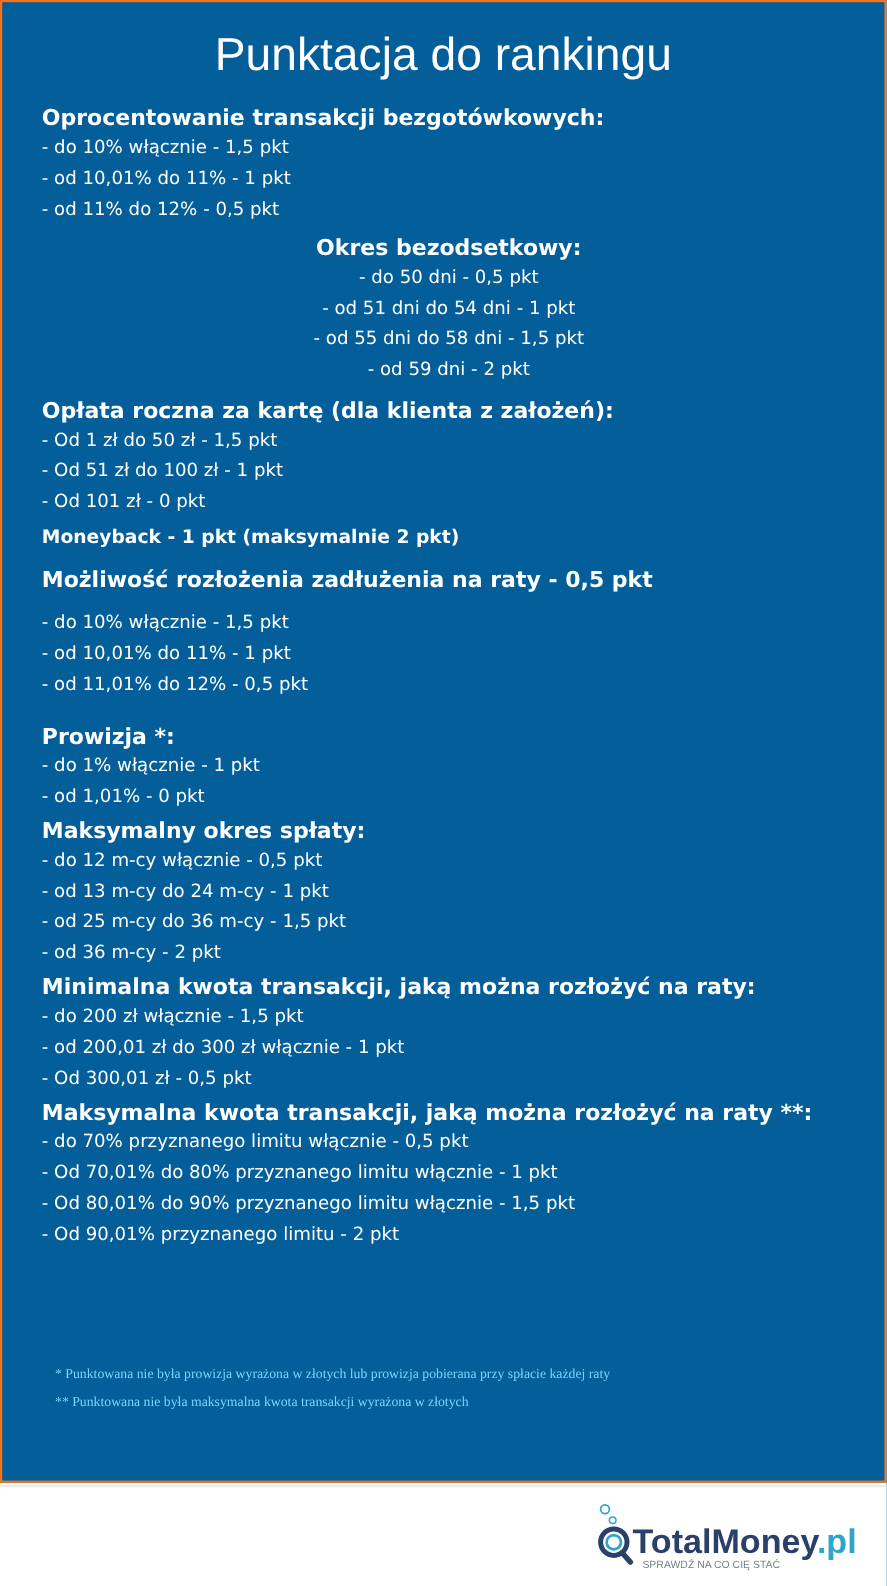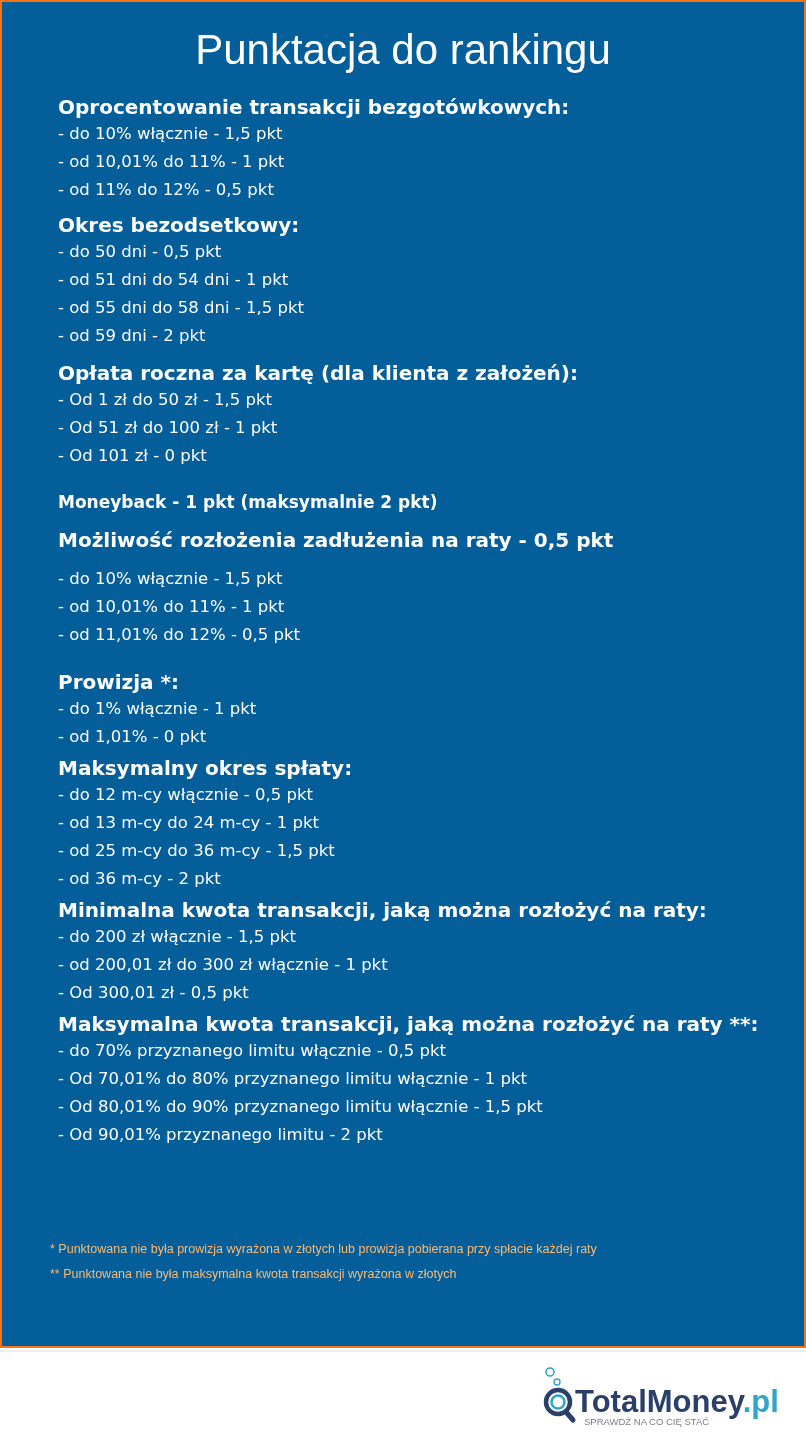--- a/index.html
+++ b/index.html
@@ -1,51 +1,51 @@
 <!DOCTYPE html>
 <html><head>
   <meta charset="utf-8">
   <style>
     html, body { margin:0; padding:0; }
     body { width:806px; height:1442px; background:#ffffff; position:relative; overflow:hidden; font-family:"Liberation Sans", sans-serif; }
     .panel { position:absolute; left:0; top:0; width:802px; height:1344px; background:#035e99; border:2px solid #f97316; }
     .title { position:absolute; top:24px; left:0; width:100%; text-align:center; color:#fff; font-size:42px; font-family:"Liberation Sans", sans-serif; }
-    .content { position:absolute; left:56px; top:92px; width:740px; color:#fff; font-family:"DejaVu Sans", sans-serif; }
+    .content { position:absolute; left:36px; top:92px; width:740px; color:#fff; font-family:"DejaVu Sans", sans-serif; }
     .sec-h { font-weight:bold; font-size:20px; line-height:26px; }
     .item { font-size:16.5px; line-height:28px; }
-    .footnote { position:absolute; left:48px; color:#fdba74; font-size:12.5px; font-family:Liberation Sans, sans-serif; }
+    .footnote { position:absolute; left:48px; color:#7dd3fc; font-size:12.5px; font-family:Liberation Serif, serif; }
     .logo-area { position:absolute; left:0; top:1350px; width:806px; height:92px; background:#fff; border-top:2px solid #ececec; }
     .logo { position:absolute; right:28px; top:10px; width:240px; height:70px; }
   </style>
 </head>
 <body>
 
 <div class="panel">
   <div class="title">Punktacja do rankingu</div>
   <div class="content" id="content">
       <div style="margin-top: 0px;">
         <div class="sec-h">Oprocentowanie transakcji bezgotówkowych:</div>
         <div class="item">- do 10% włącznie - 1,5 pkt</div>
         <div class="item">- od 10,01% do 11% - 1 pkt</div>
         <div class="item">- od 11% do 12% - 0,5 pkt</div>
       </div>
-      <div style="margin-top: 8px;">
+      <div style="margin-top: 8px; text-align: center;">
         <div class="sec-h">Okres bezodsetkowy:</div>
         <div class="item">- do 50 dni - 0,5 pkt</div>
         <div class="item">- od 51 dni do 54 dni - 1 pkt</div>
         <div class="item">- od 55 dni do 58 dni - 1,5 pkt</div>
         <div class="item">- od 59 dni - 2 pkt</div>
       </div>
       <div style="margin-top: 10px;">
         <div class="sec-h">Opłata roczna za kartę (dla klienta z założeń):</div>
         <div class="item">- Od 1 zł do 50 zł - 1,5 pkt</div>
         <div class="item">- Od 51 zł do 100 zł - 1 pkt</div>
         <div class="item">- Od 101 zł - 0 pkt</div>
       </div>
-      <div style="margin-top: 17px;">
+      <div style="margin-top: 4px;">
         <div class="sec-h" style="font-size: 17px; line-height: 30px;">Moneyback - 1 pkt (maksymalnie 2 pkt)</div>
       </div>
       <div style="margin-top: 6px;">
         <div class="sec-h" style="line-height: 34px;">Możliwość rozłożenia zadłużenia na raty - 0,5 pkt</div>
       </div>
       <div style="margin-top: 8px;">
         <div class="item">- do 10% włącznie - 1,5 pkt</div>
         <div class="item">- od 10,01% do 11% - 1 pkt</div>
         <div class="item">- od 11,01% do 12% - 0,5 pkt</div>
       </div>

